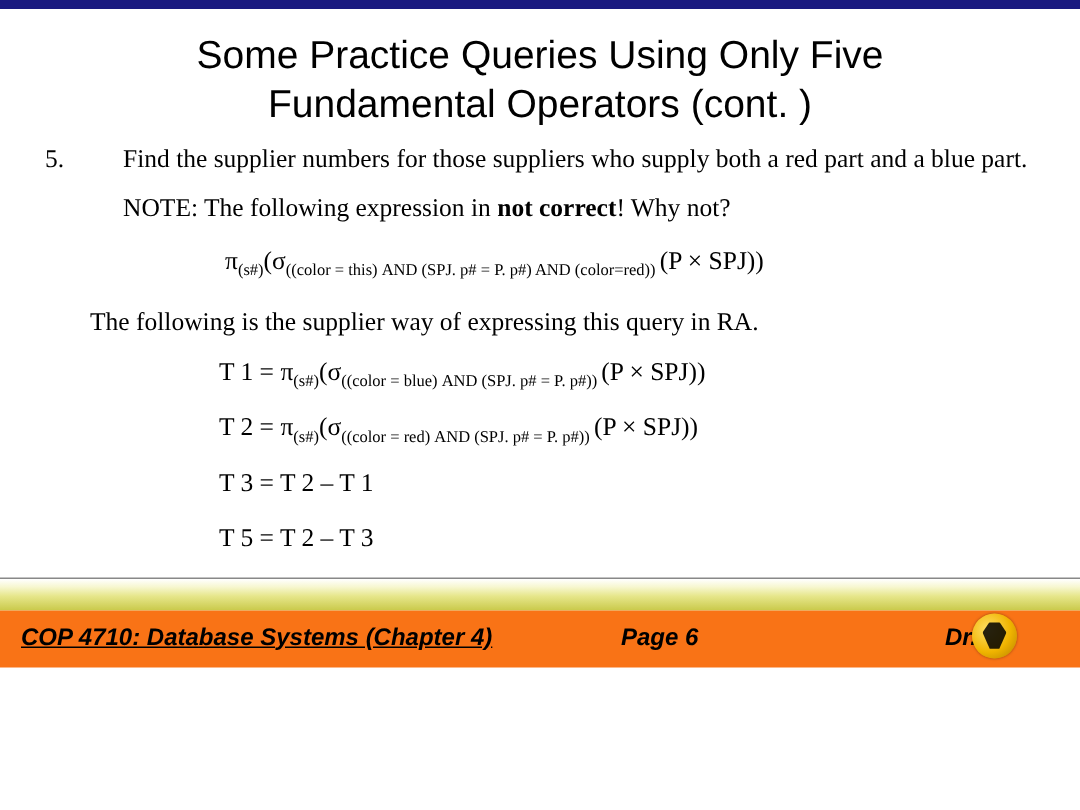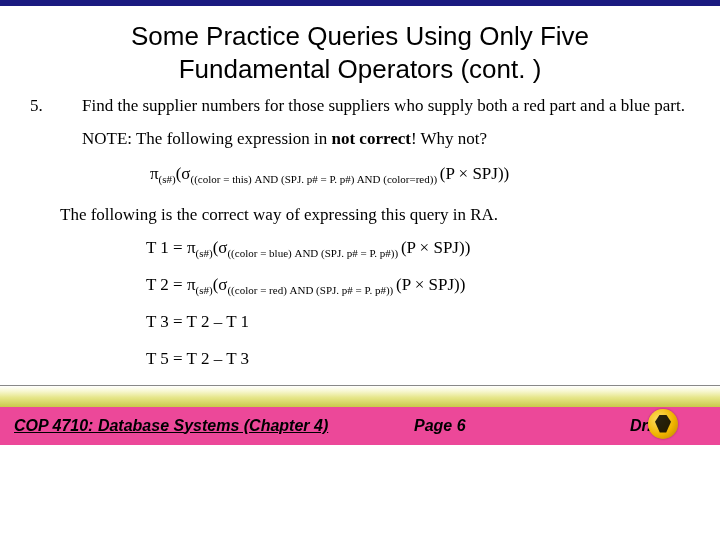--- a/index.html
+++ b/index.html
@@ -13,21 +13,21 @@
   .item .txt { flex: 1; }
   .note { margin-left: 52px; margin-top: 10px; margin-bottom: 8px; }
   .expr-wrong { margin-left: 120px; margin-top: 12px; margin-bottom: 18px; font-size: 17px; }
   .sub { font-size: 11px; vertical-align: sub; line-height: 0; }
   .sym { font-family: 'Symbol','Times New Roman', serif; }
   .correct-intro { margin: 8px 0 10px 30px; }
   .tlist { margin-left: 116px; }
   .tlist div { margin-bottom: 14px; font-size: 17px; }
   .footer { flex-shrink: 0; }
   .footer .grad { height: 22px; background: linear-gradient(to bottom,#ffffff 0%, #f7f7d0 25%, #e6e68a 55%, #c9c94a 100%); border-top: 1px solid #888; }
-  .footer .bar { height: 38px; background: #ec4899; display: flex; align-items: center; padding: 0 14px; font-style: italic; font-weight: bold; font-family: Arial, Helvetica, sans-serif; font-size: 16px; text-decoration: underline; position: relative; }
+  .footer .bar { height: 38px; background: #f97316; display: flex; align-items: center; padding: 0 14px; font-style: italic; font-weight: bold; font-family: Arial, Helvetica, sans-serif; font-size: 16px; text-decoration: underline; position: relative; }
   .footer .bar .left { flex: 0 0 auto; }
   .footer .bar .page { position: absolute; left: 414px; }
   .footer .bar .right { position: absolute; left: 630px; }
   .logo { width: 30px; height: 30px; border-radius: 50%; background: radial-gradient(circle at 35% 35%, #ffe066 0%, #f0b400 55%, #b38000 100%); position: absolute; right: 42px; top: 2px; box-shadow: 0 0 2px rgba(0,0,0,0.4); }
   .logo::after { content:""; position:absolute; left:7px; top:6px; width:16px; height:18px; background:#000; clip-path: polygon(30% 0,70% 0,100% 40%,70% 100%,30% 100%,0 40%); opacity:0.85; }
 </style>
 </head>
 <body>
 
 <div class="slide">
@@ -45,21 +45,21 @@
     </div>
 
     <div class="note">
       <span>NOTE:  The following expression in </span><b>not correct</b><span>!  Why not?</span>
     </div>
 
     <div class="expr-wrong">
       <span class="sym">π</span><span class="sub">(s#)</span><span class="sym">(σ</span><span class="sub">((color = this) AND (SPJ. p# = P. p#) AND (color=red)) </span><span>(P × SPJ))</span>
     </div>
 
-    <div class="correct-intro">The following is the correct way of expressing this query in RA.</div>
+    <div class="correct-intro">The following is the supplier way of expressing this query in RA.</div>
 
     <div class="tlist">
       <div>
         <span>T 1 = </span><span class="sym">π</span><span class="sub">(s#)</span><span class="sym">(σ</span><span class="sub">((color = blue) AND (SPJ. p# = P. p#)) </span><span>(P × SPJ))</span>
       </div>
       <div>
         <span>T 2 = </span><span class="sym">π</span><span class="sub">(s#)</span><span class="sym">(σ</span><span class="sub">((color = red) AND (SPJ. p# = P. p#)) </span><span>(P × SPJ))</span>
       </div>
       <div>T 3 = T 2 – T 1</div>
       <div>T 5 = T 2 – T 3</div>

